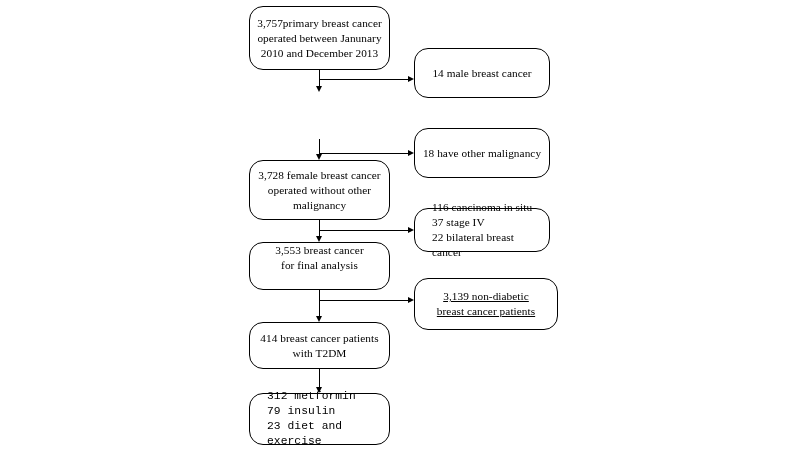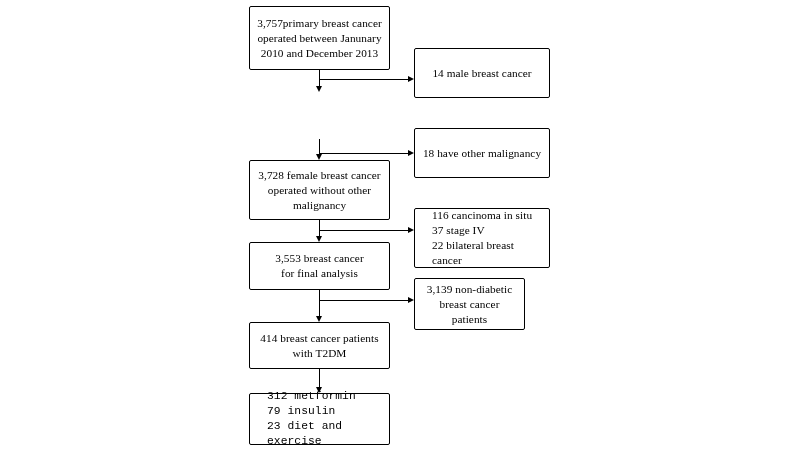--- a/index.html
+++ b/index.html
@@ -14,21 +14,21 @@
     height: 450px;
     background: #ffffff;
     overflow: hidden;
     font-family: "Liberation Serif", "DejaVu Serif", serif;
     color: #000000;
   }
   .node {
     position: absolute;
     box-sizing: border-box;
     border: 1px solid #000000;
-    border-radius: 2px;
+    border-radius: 14px;
     background: #ffffff;
     display: flex;
     align-items: center;
     justify-content: center;
     padding: 16px 6px;
   }
   .node .node-text {
     font-size: 11.3px;
     line-height: 15px;
     text-align: center;
@@ -81,21 +81,21 @@
 2010 and December 2013</span>
   </div>
 
 
   <div class="node" style="left:249px; top:160px; width:141px; height:60px;">
     <span class="node-text">3,728 female breast cancer
 operated without other
 malignancy</span>
   </div>
 
-  <div class="node" style="left:249px; top:242px; width:141px; height:48px;">
+  <div class="node" style="left:249px; top:242px; width:141px; height:48px;align-items:flex-end;">
     <span class="node-text">3,553 breast cancer
 for final analysis</span>
   </div>
 
   <div class="node" style="left:249px; top:322px; width:141px; height:47px;">
     <span class="node-text">414 breast cancer patients
 with T2DM</span>
   </div>
 
   <div class="node left-align" style="left:249px; top:393px; width:141px; height:52px;font-family:Liberation Mono, monospace;">
@@ -105,27 +105,27 @@
   </div>
 
   <div class="node" style="left:414px; top:48px; width:136px; height:50px;">
     <span class="node-text">14 male breast cancer</span>
   </div>
 
   <div class="node" style="left:414px; top:128px; width:136px; height:50px;">
     <span class="node-text">18 have other malignancy</span>
   </div>
 
-  <div class="node left-align" style="left:414px; top:208px; width:136px; height:60px;">
+  <div class="node left-align" style="left:414px; top:208px; width:136px; height:44px;">
     <span class="node-text">116 cancinoma in situ
 37 stage IV
 22 bilateral breast cancer</span>
   </div>
 
-  <div class="node" style="left:414px; top:278px; width:111px; height:52px;">
+  <div class="node" style="left:414px; top:278px; width:144px; height:52px;text-decoration:underline;">
     <span class="node-text">3,139 non-diabetic
 breast cancer patients</span>
   </div>
 
   <div class="vline" style="left:319px; top:70px; height:16px;"></div>
   <div class="arrow-down" style="left:316px; top:86px;"></div>
 
   <div class="hline" style="left:319px; top:79px; width:89px;"></div>
   <div class="arrow-right" style="left:408px; top:75.5px;"></div>
 

